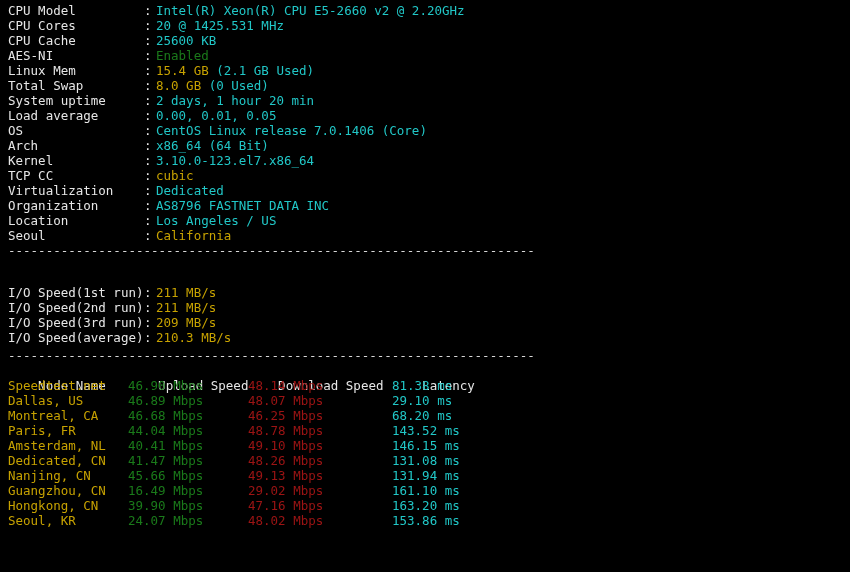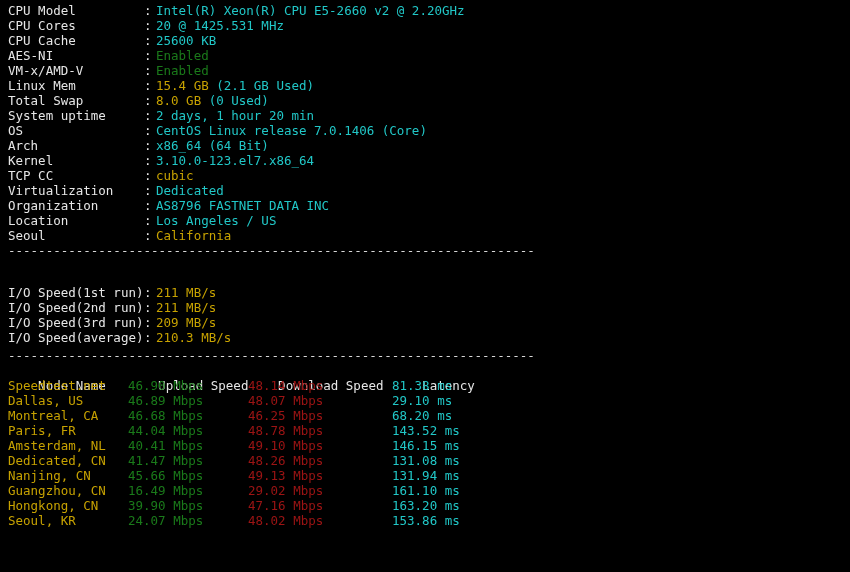--- a/index.html
+++ b/index.html
@@ -96,24 +96,24 @@
 </head>
 <body>
 
 <div id="terminal">
 
   <div id="sysinfo-block">
       <div class="line sysinfo"><span class="label">CPU Model</span><span class="colon">:</span><span class="c-cyan">Intel(R) Xeon(R) CPU E5-2660 v2 @ 2.20GHz</span></div>
       <div class="line sysinfo"><span class="label">CPU Cores</span><span class="colon">:</span><span class="c-cyan">20 @ 1425.531 MHz</span></div>
       <div class="line sysinfo"><span class="label">CPU Cache</span><span class="colon">:</span><span class="c-cyan">25600 KB</span></div>
       <div class="line sysinfo"><span class="label">AES-NI</span><span class="colon">:</span><span class="c-green-dim">Enabled</span></div>
-      <div class="line sysinfo"><span class="label">VM-x/AMD-V</span><span class="colon">:</span><span class="c-green-dim">Enabled</span></div>
       <div class="line sysinfo"><span class="label">Linux Mem</span><span class="colon">:</span><span class="c-yellow">15.4 GB</span><span class="c-cyan"> (2.1 GB Used)</span></div>
       <div class="line sysinfo"><span class="label">Total Swap</span><span class="colon">:</span><span class="c-yellow">8.0 GB</span><span class="c-cyan"> (0 Used)</span></div>
       <div class="line sysinfo"><span class="label">System uptime</span><span class="colon">:</span><span class="c-cyan">2 days, 1 hour 20 min</span></div>
+      <div class="line sysinfo"><span class="label">Load average</span><span class="colon">:</span><span class="c-cyan">0.00, 0.01, 0.05</span></div>
       <div class="line sysinfo"><span class="label">OS</span><span class="colon">:</span><span class="c-cyan">CentOS Linux release 7.0.1406 (Core)</span></div>
       <div class="line sysinfo"><span class="label">Arch</span><span class="colon">:</span><span class="c-cyan">x86_64 (64 Bit)</span></div>
       <div class="line sysinfo"><span class="label">Kernel</span><span class="colon">:</span><span class="c-cyan">3.10.0-123.el7.x86_64</span></div>
       <div class="line sysinfo"><span class="label">TCP CC</span><span class="colon">:</span><span class="c-yellow">cubic</span></div>
       <div class="line sysinfo"><span class="label">Virtualization</span><span class="colon">:</span><span class="c-cyan">Dedicated</span></div>
       <div class="line sysinfo"><span class="label">Organization</span><span class="colon">:</span><span class="c-cyan">AS8796 FASTNET DATA INC</span></div>
       <div class="line sysinfo"><span class="label">Location</span><span class="colon">:</span><span class="c-cyan">Los Angeles / US</span></div>
       <div class="line sysinfo"><span class="label">Seoul</span><span class="colon">:</span><span class="c-yellow">California</span></div>
     </div>
 

